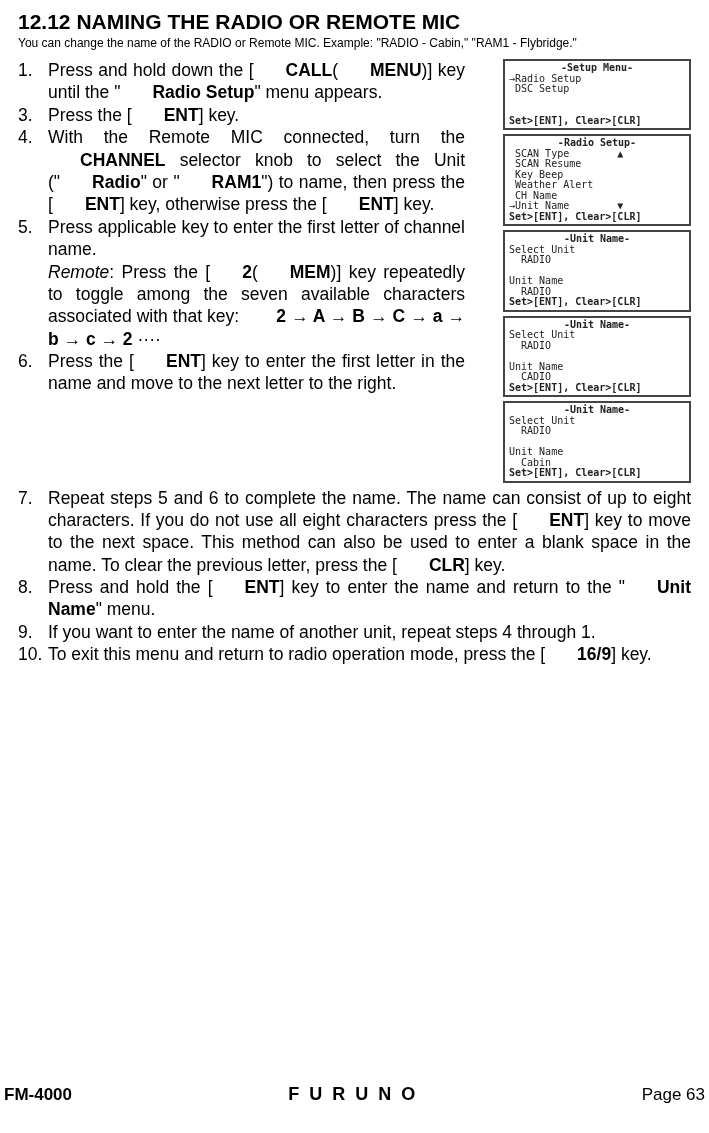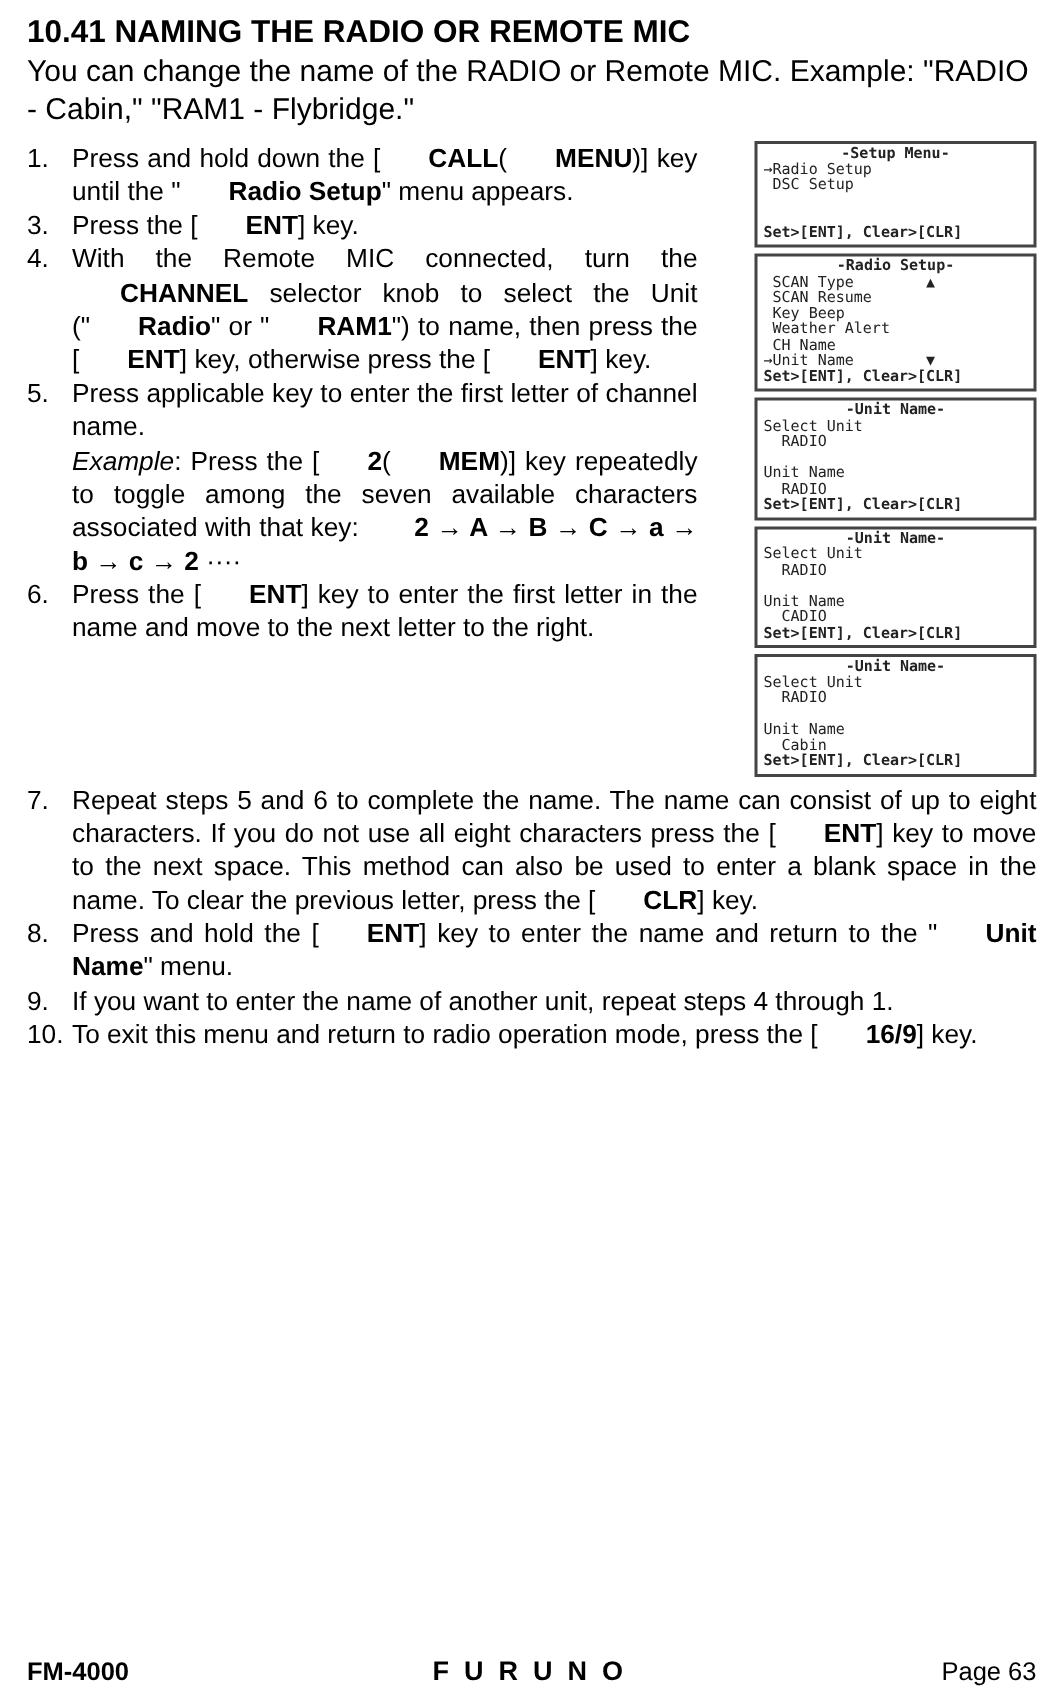--- a/index.html
+++ b/index.html
@@ -16,21 +16,21 @@
     box-sizing: border-box;
     padding: 10px 18px 0 18px;
     position: relative;
   }
   h2.sec-title {
     font-size: 21px;
     font-weight: bold;
     margin: 0 0 2px 0;
   }
   .intro {
-    font-size: 20px;
+    font-size: 12px;
     line-height: 1.25;
     margin: 0 0 8px 0;
   }
   .body-row {
     display: flex;
     align-items: flex-start;
   }
   .steps-col {
     flex: 1;
   }
@@ -80,42 +80,42 @@
     font-weight: bold;
     display: block;
   }
   .screen .ftr {
     font-weight: bold;
   }
   .footer {
     position: absolute;
     left: 0;
     right: 0;
-    bottom: 8px;
-    padding: 0 18px;
+    bottom: 28px;
+    padding: 0 4px;
     display: flex;
     align-items: center;
     justify-content: space-between;
     font-size: 17px;
   }
   .footer .model { font-weight: bold; }
   .footer .logo {
     font-family: Impact, "Arial Black", sans-serif;
     letter-spacing: 10px;
     font-weight: 900;
     font-size: 18px;
   }
 </style>
 </head>
 <body>
 
 <div class="page">
 
   <h2 class="sec-title">
-    <span>10.41</span>
+    <span>12.12</span>
     <span>NAMING THE RADIO OR REMOTE MIC</span>
   </h2>
 
   <p class="intro">You can change the name of the RADIO or Remote MIC. Example: "RADIO - Cabin," "RAM1 - Flybridge."</p>
 
   <div class="body-row">
     <div class="steps-col">
       <ol class="steps">
 
         <li data-num="1">
@@ -126,21 +126,21 @@
         <li data-num="3">
           <span>Press the [</span><span class="b">ENT</span><span>] key.</span>
         </li>
 
         <li data-num="4">
           <span>With the Remote MIC connected, turn the </span><span class="b">CHANNEL</span><span> selector knob to select the Unit ("</span><span class="b">Radio</span><span>" or "</span><span class="b">RAM1</span><span>") to name, then press the [</span><span class="b">ENT</span><span>] key, otherwise press the [</span><span class="b">ENT</span><span>] key.</span>
         </li>
 
         <li data-num="5">
           <span>Press applicable key to enter the first letter of channel name.</span><br>
-          <span class="em">Example</span><span>: Press the [</span><span class="b">2</span><span>(</span><span class="b">MEM</span><span>)] key repeatedly to toggle among the seven available characters associated with that key: </span><span class="b">2 → A → B → C → a → b → c → 2</span><span> ····</span>
+          <span class="em">Remote</span><span>: Press the [</span><span class="b">2</span><span>(</span><span class="b">MEM</span><span>)] key repeatedly to toggle among the seven available characters associated with that key: </span><span class="b">2 → A → B → C → a → b → c → 2</span><span> ····</span>
         </li>
 
         <li data-num="6">
           <span>Press the [</span><span class="b">ENT</span><span>] key to enter the first letter in the name and move to the next letter to the right.</span>
         </li>
 
       </ol>
     </div>
 
     <div class="screens-col">

